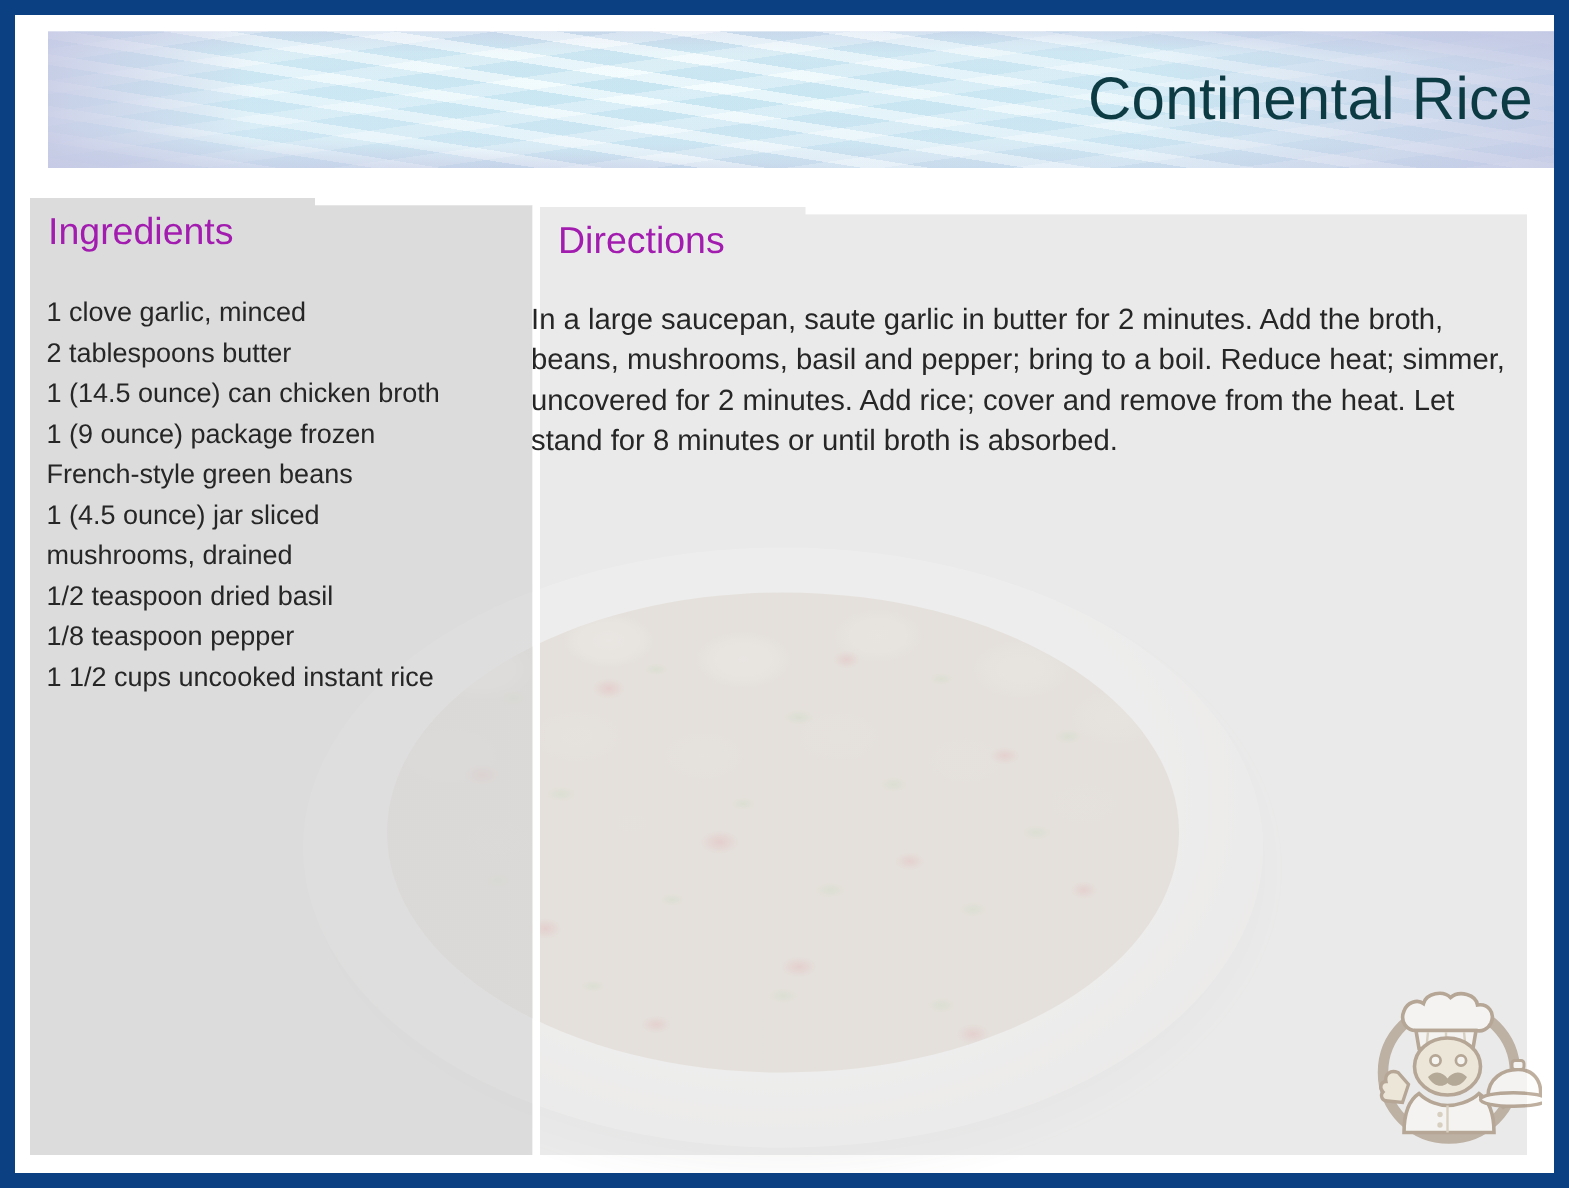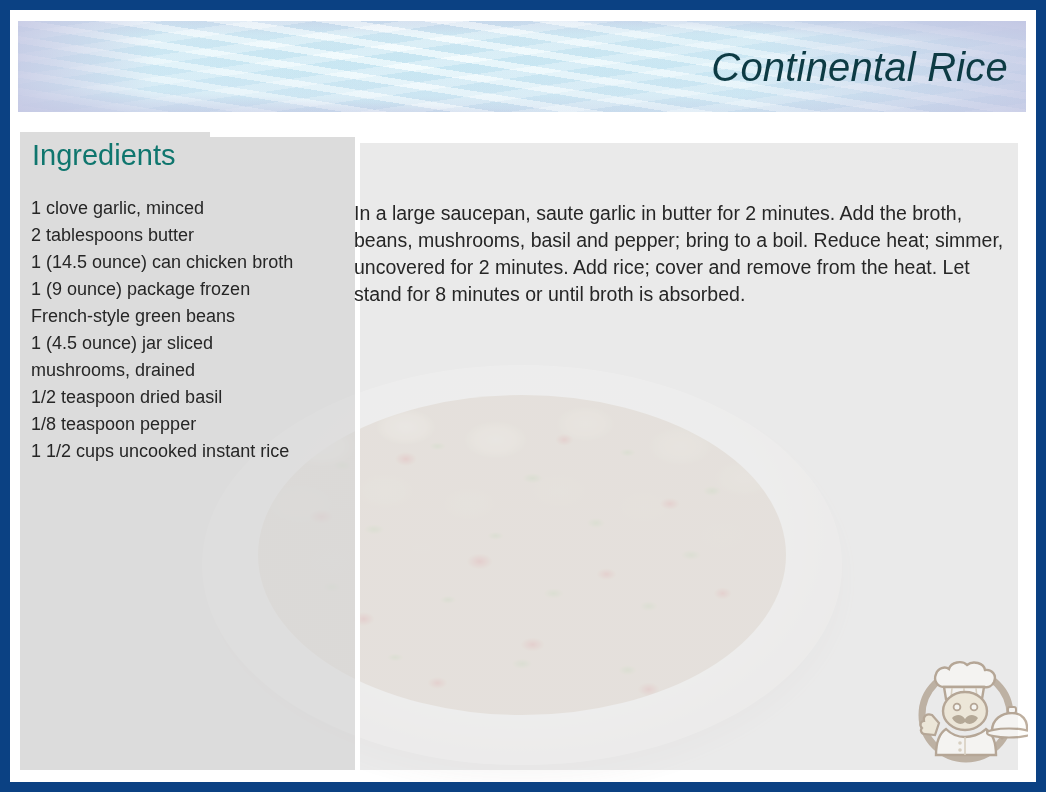--- a/index.html
+++ b/index.html
@@ -26,31 +26,30 @@
     top: 10px;
     width: 1026px;
     height: 772px;
     background: #ffffff;
     overflow: hidden;
   }
 
   
   #banner {
     position: absolute;
-    left: 8px;
+    left: 22px;
     top: 11px;
     width: 1008px;
     height: 91px;
     background:
       linear-gradient(97deg, rgba(198,201,228,.85) 0%, rgba(214,236,246,.25) 14%, rgba(223,245,250,0) 40%, rgba(209,232,244,.3) 72%, rgba(196,200,228,.8) 100%),
       linear-gradient(183deg, rgba(190,196,226,.9) 0%, rgba(219,240,248,.15) 18%, rgba(226,248,252,0) 48%, rgba(213,234,245,.25) 80%, rgba(193,198,227,.85) 100%),
       repeating-linear-gradient(9deg, rgba(255,255,255,.55) 0px, rgba(255,255,255,.55) 7px, rgba(186,214,232,.28) 7px, rgba(186,214,232,.28) 17px),
       repeating-linear-gradient(-8deg, rgba(255,255,255,.40) 0px, rgba(255,255,255,.40) 9px, rgba(178,210,230,.22) 9px, rgba(178,210,230,.22) 21px),
       linear-gradient(180deg, #cfd3ea 0%, #d9f2f9 16%, #d4f4fb 50%, #d8f0f9 82%, #ccd2e9 100%);
-    font-style: italic;
   }
   #banner-title {
     position: absolute;
     right: 18px;
     top: 50%;
     transform: translateY(-50%);
     font-size: 40px;
     color: #0d3b44;
     letter-spacing: .2px;
     white-space: nowrap;
@@ -89,22 +88,22 @@
     top: 128px;
     width: 177px;
     height: 45px;
     background: #eaeaea;
   }
   .tab-label {
     position: absolute;
     left: 12px;
     top: 50%;
     transform: translateY(-50%);
-    font-size: 29px;
-    color: #0f766e;
+    font-size: 25px;
+    color: #a21caf;
     white-space: nowrap;
   }
 
   
   #ingredients-list {
     position: absolute;
     left: 21px;
     top: 185px;
     width: 330px;
     font-size: 18px;
@@ -291,20 +290,23 @@
       </div>
     </div>
 
     <div id="veil-left"></div>
     <div id="veil-right"></div>
     <div id="gutter"></div>
 
     <div id="ingredients-tab" style="z-index:6">
       <span class="tab-label">Ingredients</span>
     </div>
+    <div id="directions-tab" style="z-index:6">
+      <span class="tab-label">Directions</span>
+    </div>
 
     <div id="ingredients-list">1 clove garlic, minced
 2 tablespoons butter
 1 (14.5 ounce) can chicken broth
 1 (9 ounce) package frozen
 French-style green beans
 1 (4.5 ounce) jar sliced
 mushrooms, drained
 1/2 teaspoon dried basil
 1/8 teaspoon pepper

